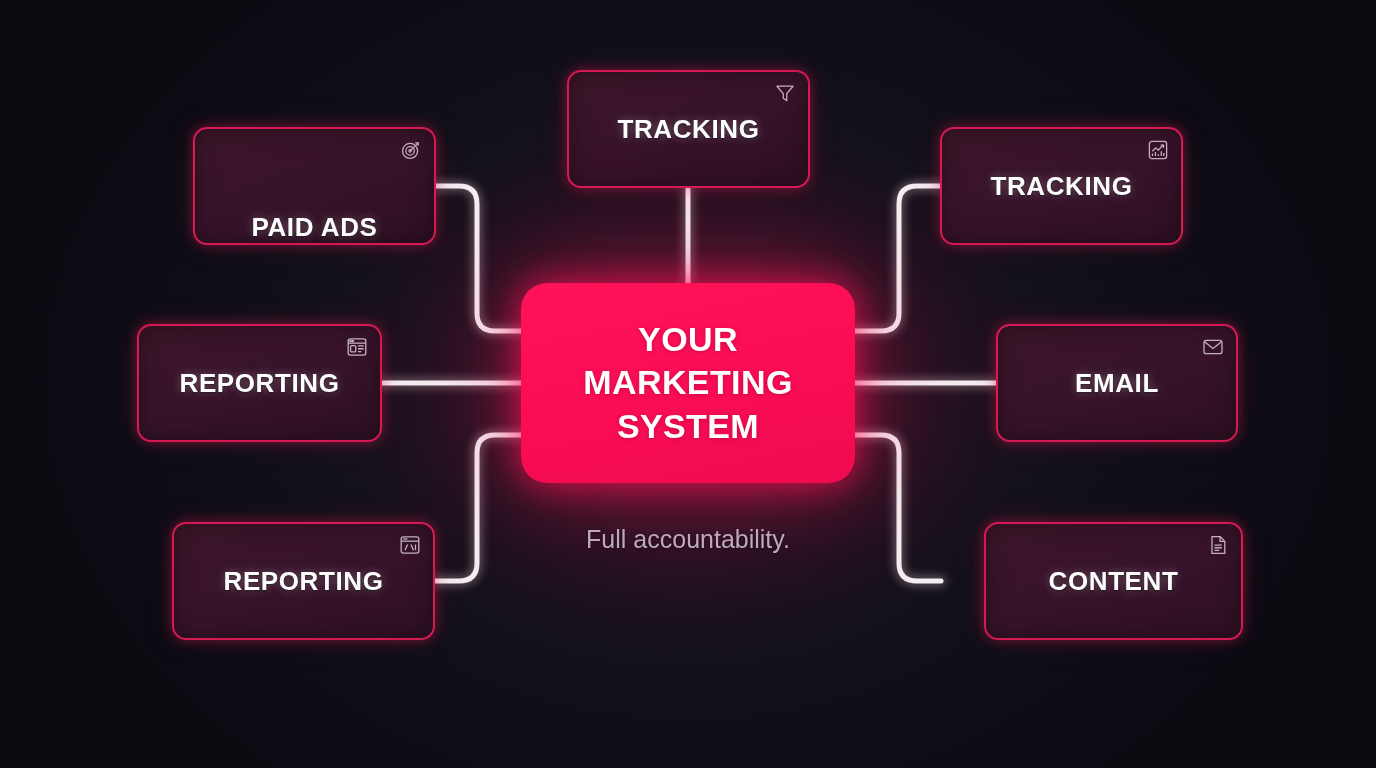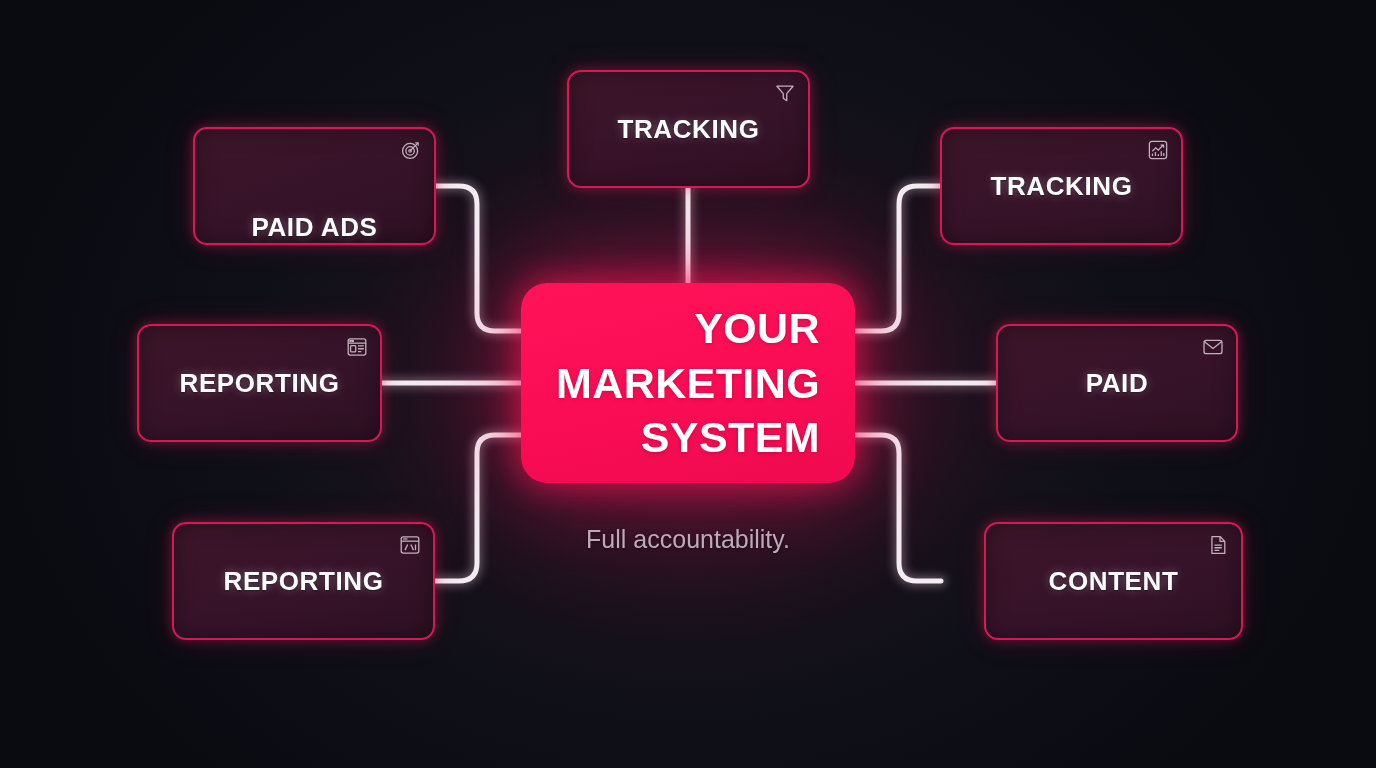--- a/index.html
+++ b/index.html
@@ -81,24 +81,24 @@
       0 0 34px rgba(255,19,88,0.72),
       0 0 82px rgba(255,19,88,0.40),
       0 0 150px rgba(255,19,88,0.20);
     display:flex;
     align-items:center;
     justify-content:center;
     z-index:6;
   }
   #center .ctext {
     color:#ffffff;
-    font-size:43px;
+    font-size:34px;
     font-weight:bold;
     line-height:1.27;
-    text-align:right;
+    text-align:center;
     letter-spacing:0.4px;
     text-shadow:0 1px 4px rgba(120,0,30,0.35);
   }
   
   #tagline {
     position:absolute;
     left:0; top:522px; width:1376px;
     text-align:center;
     color:#b9b7c2;
     font-size:25px;
@@ -184,21 +184,21 @@
     <span class="label">REPORTING</span>
   </div>
 
   <div class="node" style="left:996px; top:324px; width:242px; height:118px;">
     <span class="ico">
       <svg viewBox="0 0 24 24" fill="none" stroke-width="1.4">
         <rect x="2.2" y="4.8" width="19.6" height="14.4" rx="2.4"></rect>
         <path d="M2.8 6.4 L12 13.6 L21.2 6.4" stroke-linejoin="round"></path>
       </svg>
     </span>
-    <span class="label">PAID</span>
+    <span class="label">EMAIL</span>
   </div>
 
   <div class="node" style="left:172px; top:522px; width:263px; height:118px;">
     <span class="ico">
       <svg viewBox="0 0 24 24" fill="none" stroke-width="1.4">
         <rect x="2.4" y="3.2" width="19.2" height="17.6" rx="2.2"></rect>
         <path d="M2.4 7.8 H21.6"></path>
         <path d="M4.6 5.4 H9.2"></path>
         <path d="M6.6 17.6 L9.4 11.4 M13 11.4 L15.8 17.6 M18 11.4 V17.6"></path>
       </svg>

